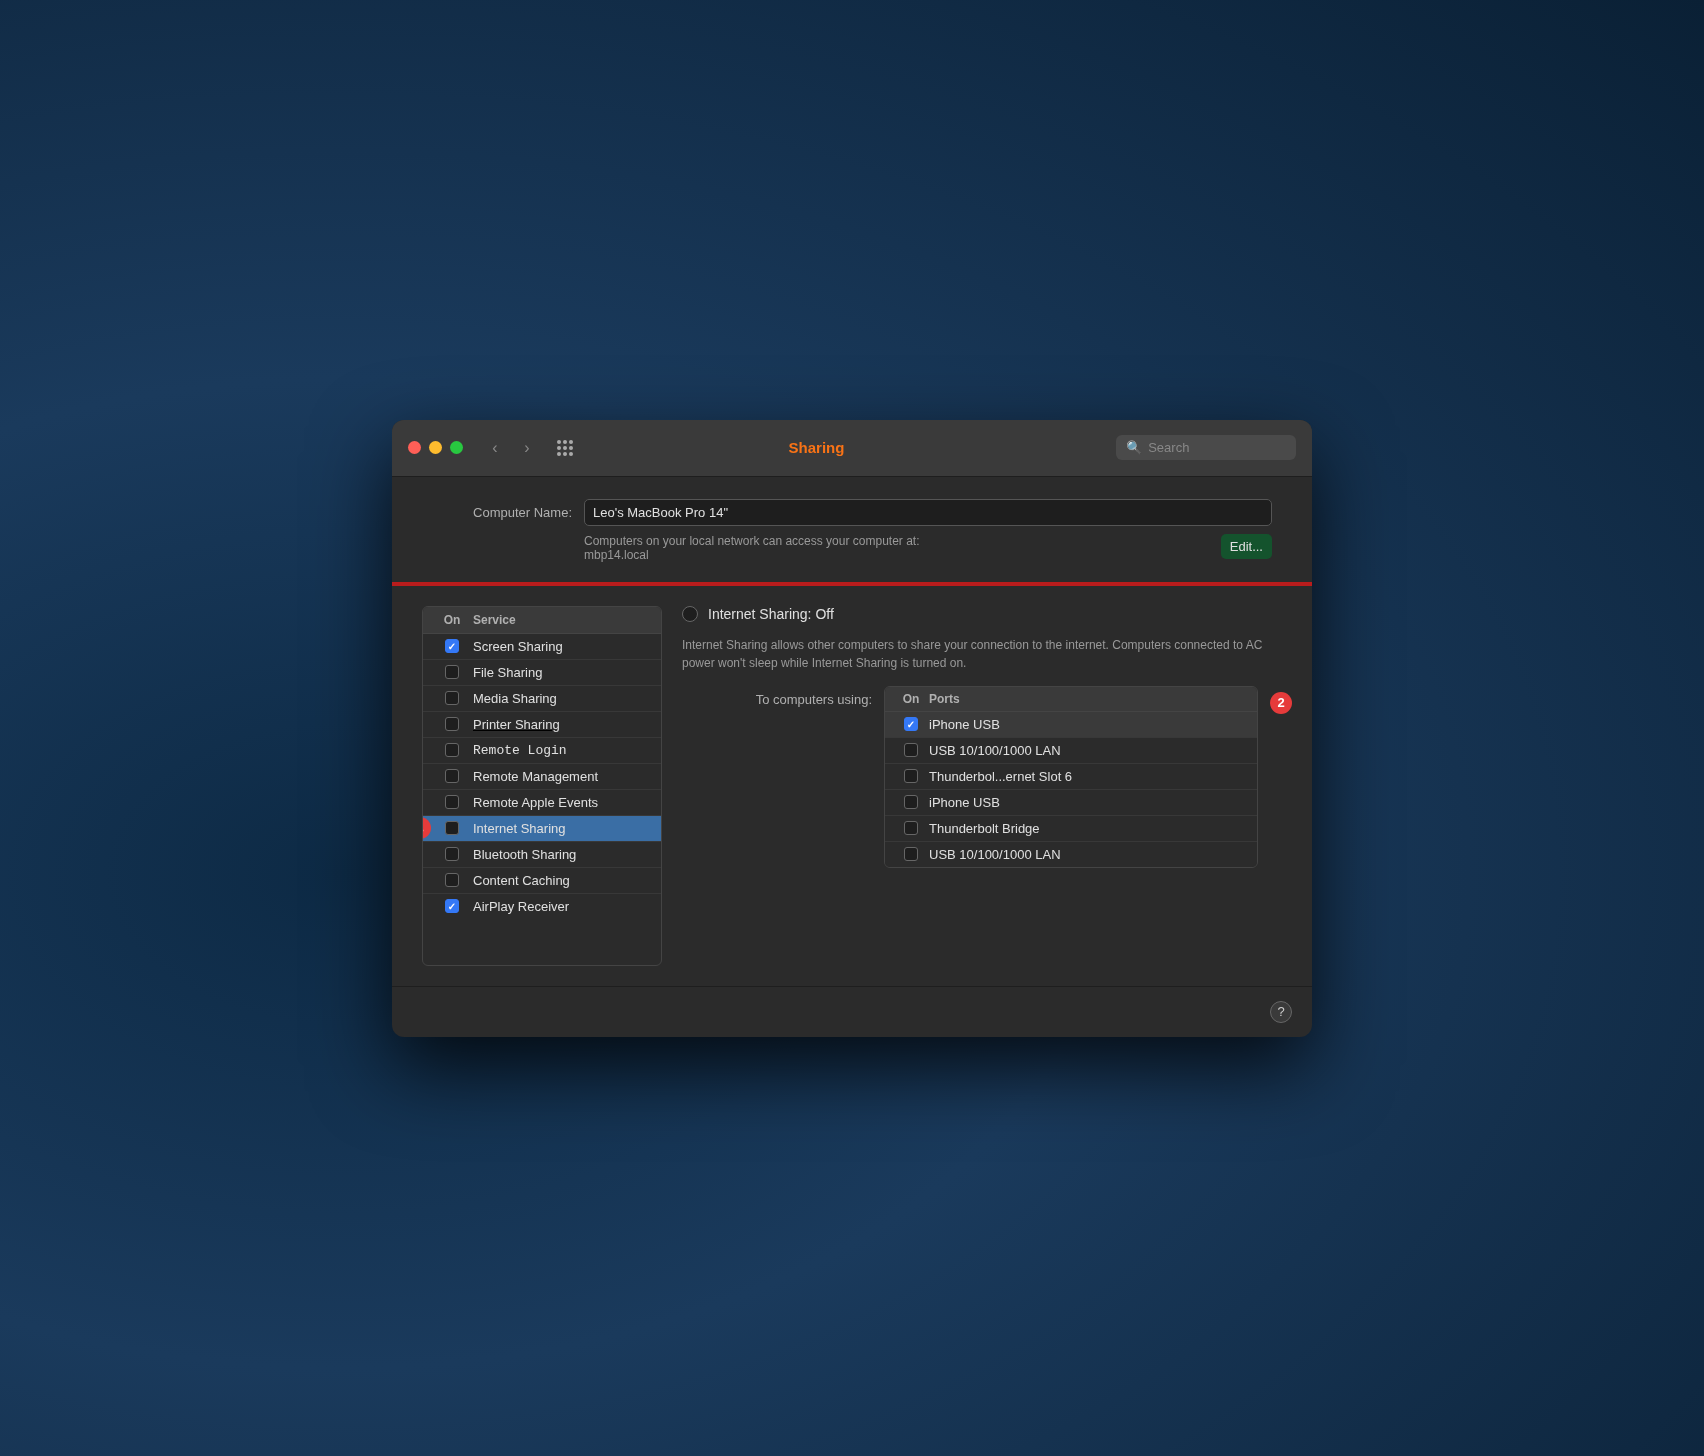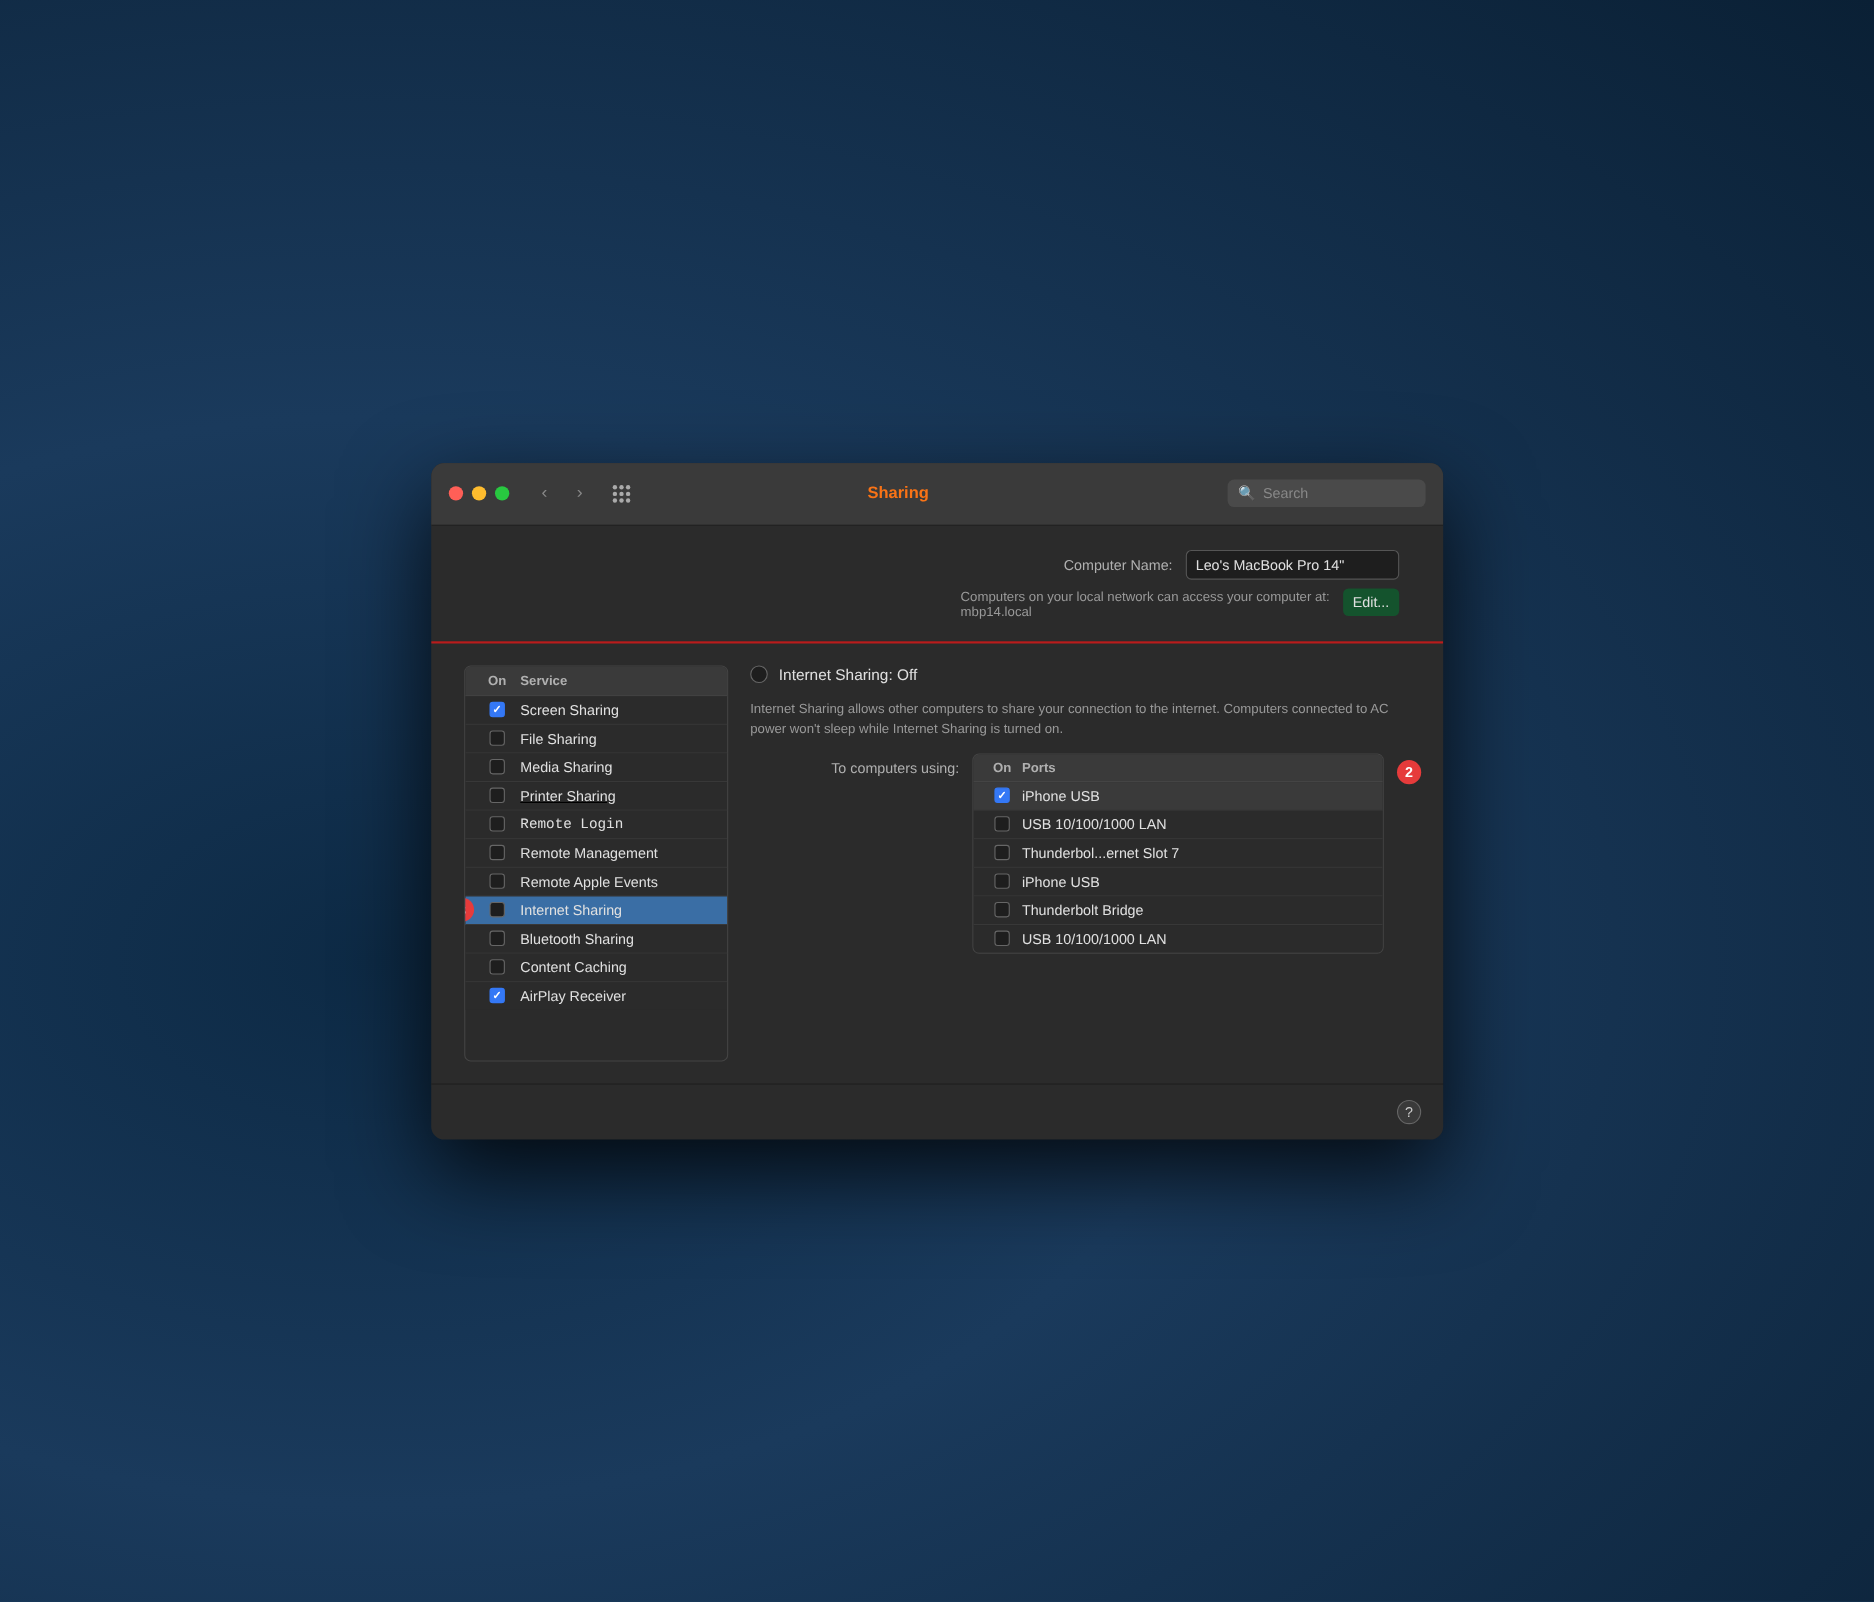--- a/index.html
+++ b/index.html
@@ -115,25 +115,24 @@
       font-size: 13px;
       outline: none;
       width: 100%;
     }
 
     .search-input::placeholder { color: #888; }
 
     
     .computer-name-section {
       padding: 22px 40px 20px;
-      border-bottom: 2px solid #b91c1c;
+      border-bottom: 4px solid #b91c1c;
       display: flex;
       flex-direction: column;
       gap: 8px;
-      align-items: flex-end;
     }
 
     .cn-row {
       display: flex;
       align-items: center;
       gap: 12px;
     }
 
     .cn-label {
       color: #b0b0b0;
@@ -638,21 +637,21 @@
               <div class="port-row">
     <div class="pr-cb">
       <div class="mac-checkbox "></div>
     </div>
     <span class="pr-name">USB 10/100/1000 LAN</span>
   </div>
               <div class="port-row">
     <div class="pr-cb">
       <div class="mac-checkbox "></div>
     </div>
-    <span class="pr-name">Thunderbol...ernet Slot 7</span>
+    <span class="pr-name">Thunderbol...ernet Slot 6</span>
   </div>
               <div class="port-row">
     <div class="pr-cb">
       <div class="mac-checkbox "></div>
     </div>
     <span class="pr-name">iPhone USB</span>
   </div>
               <div class="port-row">
     <div class="pr-cb">
       <div class="mac-checkbox "></div>

